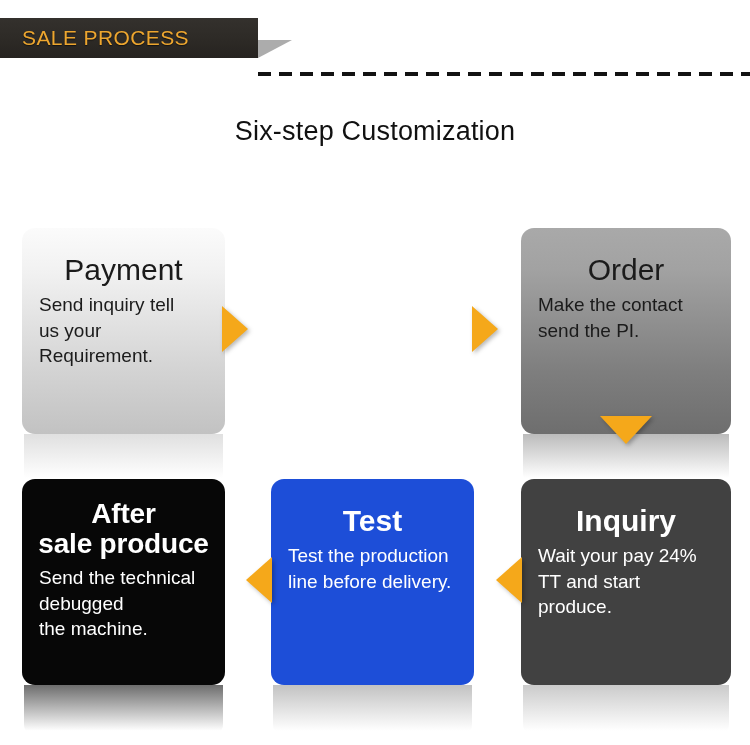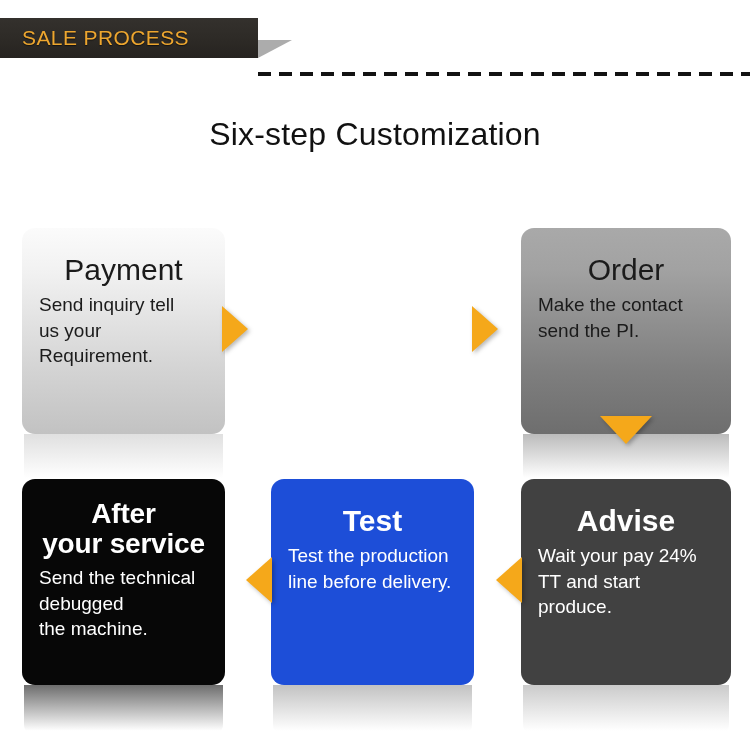--- a/index.html
+++ b/index.html
@@ -74,21 +74,21 @@
     );
   }
 
   
   .page-title {
     position: absolute;
     left: 0;
     top: 116px;
     width: 750px;
     text-align: center;
-    font-size: 32px;
+    font-size: 27px;
     font-weight: 400;
     color: #111111;
     letter-spacing: 0.2px;
   }
 
   
   .grid {
     position: absolute;
     left: 0;
     top: 228px;
@@ -290,42 +290,42 @@
       </div>
 
       <div class="arrow arrow-down ar-down"></div>
     </div>
 
     <div class="row row-2">
 
       <div class="card card-after col-1 dark-text">
         <div class="card-inner">
           <div class="card-title title-big title-bold">After
-your service</div>
+sale produce</div>
           <div class="card-body">Send the technical
 debugged
 the machine.</div>
         </div>
       </div>
 
       <div class="arrow arrow-left ar-3"></div>
 
       <div class="card card-test col-2 dark-text">
         <div class="card-inner">
           <div class="card-title title-bold">Test</div>
           <div class="card-body">Test the production
 line before delivery.</div>
         </div>
       </div>
 
       <div class="arrow arrow-left ar-4"></div>
 
       <div class="card card-payment col-3 dark-text">
         <div class="card-inner">
-          <div class="card-title title-bold">Advise</div>
+          <div class="card-title title-bold">Inquiry</div>
           <div class="card-body">Wait your pay 24%
 TT and start
 produce.</div>
         </div>
       </div>
     </div>
 
   </div>
 </div>
 

